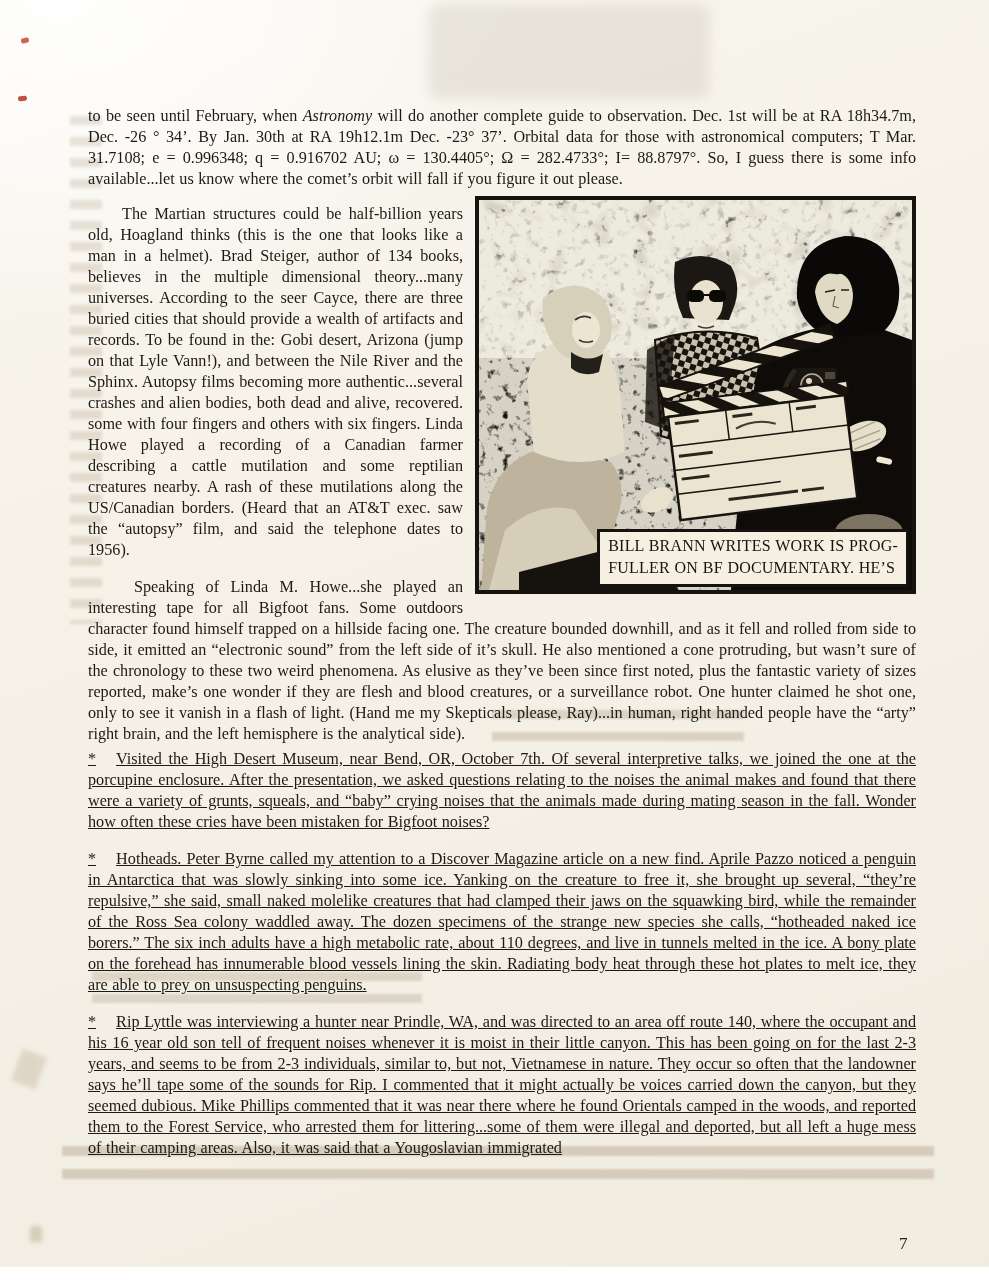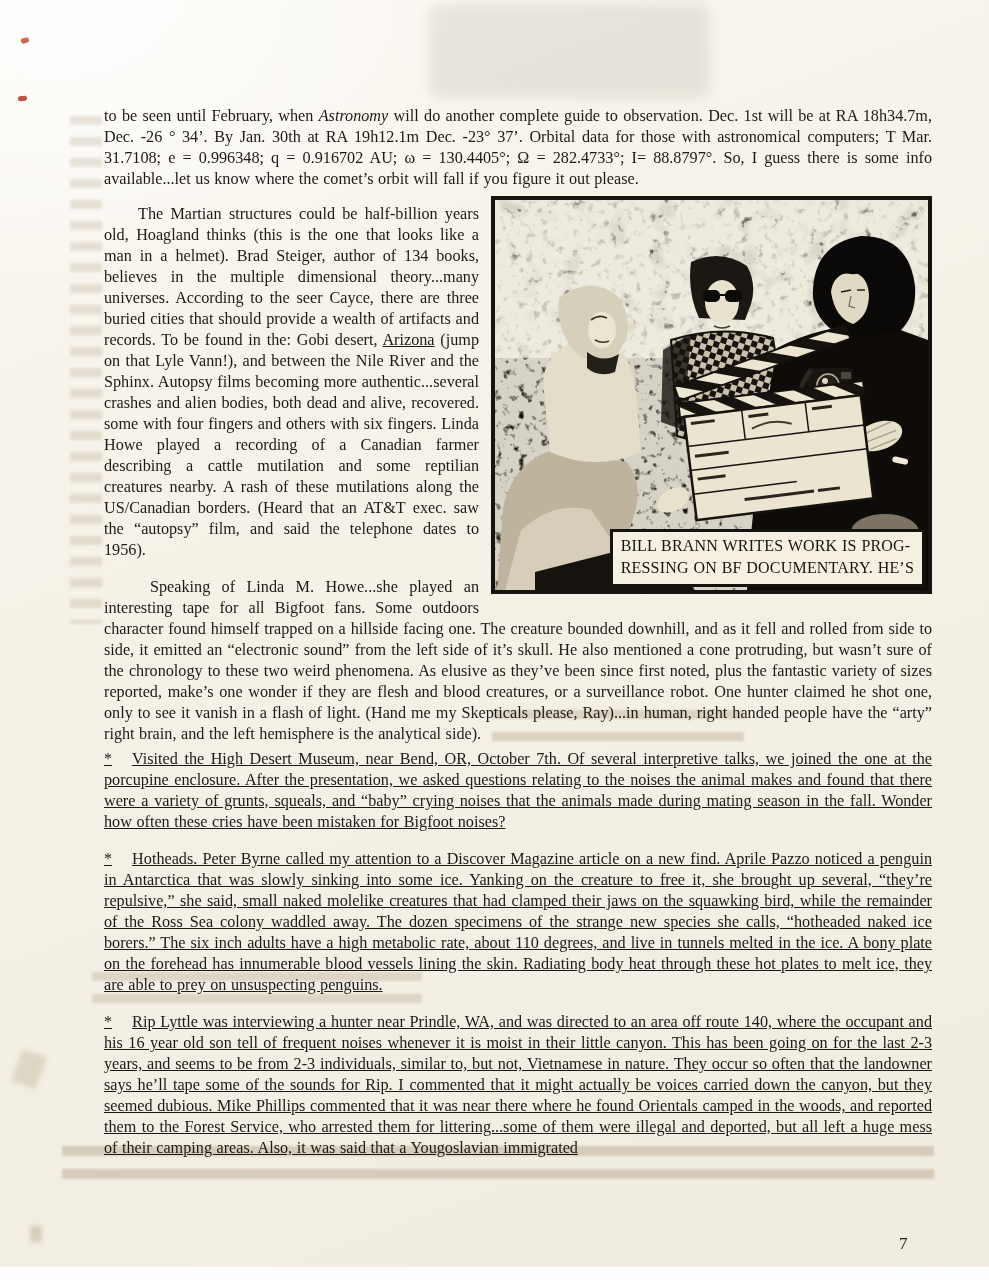--- a/index.html
+++ b/index.html
@@ -7,32 +7,32 @@
 
   .page {
     position:relative; width:989px; height:1280px; overflow:hidden;
     background-color:#f3efe4;
     background-image:
       linear-gradient(0deg, rgba(255,255,255,.8) 0px, rgba(255,255,255,.8) 12px, rgba(255,255,255,0) 14px),
       radial-gradient(ellipse 760px 520px at 6% 0%, rgba(255,255,255,.95), rgba(255,255,255,0) 62%),
       linear-gradient(160deg, #faf7f0 0%, #f5f1e7 42%, #f1ece0 100%);
   }
 
-  .content { position:absolute; left:104px; top:106px; width:828px; color:#1d1a16; }
+  .content { position:absolute; left:88px; top:106px; width:828px; color:#1d1a16; }
 
   .para {
     font-size:16.2px; line-height:21px; text-align:justify;
     margin:0 0 16px 0; word-spacing:0.5px;
   }
   .para.intro   { margin-bottom:14px; }
   .para.martian { text-indent:34px; }
   .para.speaking{ text-indent:46px; margin-bottom:4px; }
   .para.bullet  { text-indent:0;text-decoration:underline; }
   .bmark { padding-right:20px; }
-  .u { text-decoration:underline; }
+  .u { }
   i  { font-style:italic; }
 
   
   .photo-frame {
     float:right; width:441px; height:398px; box-sizing:border-box;
     margin:-8px 0 10px 12px; border:4px solid #161410;
     background:#12100c; position:relative;
   }
   .photo-frame svg { display:block; }
   .caption {
@@ -173,21 +173,21 @@
               <rect x="56" y="146" width="70" height="3"></rect>
               <rect x="130" y="146" width="22" height="3"></rect>
             </g>
             <path d="M72,78 Q92,70 112,78" stroke="#433b2c" stroke-width="2" fill="none"></path>
           </g>
           <ellipse cx="178" cy="300" rx="17" ry="11" fill="#e8e1cd" transform="rotate(-30 178 300)"></ellipse>
         </svg>
 
         <figcaption class="caption">
           <div>BILL BRANN WRITES WORK IS PROG-</div>
-          <div>RESSING ON BF DOCUMENTARY.  HE’S</div>
+          <div>FULLER ON BF DOCUMENTARY.  HE’S</div>
         </figcaption>
       </figure><span>The Martian structures could be half-billion years old, Hoagland thinks (this is the one that looks like a man in a helmet).  Brad Steiger, author of 134 books, believes in the multiple dimensional theory...many universes.  According to the seer Cayce, there are three buried cities that should provide a wealth of artifacts and records.  To be found in the: Gobi desert, </span><span class="u">Arizona</span><span> (jump on that Lyle Vann!), and between the Nile River and the Sphinx.  Autopsy films becoming more authentic...several crashes and alien bodies, both dead and alive, recovered.  some with four fingers and others with six fingers.  Linda Howe played a recording of a Canadian farmer describing a cattle mutilation and some reptilian creatures nearby.  A rash of these mutilations along the US/Canadian borders.  (Heard that an AT&amp;T exec. saw the “autopsy” film, and said the telephone dates to 1956).</span>
     </div>
 
     <p class="para speaking">Speaking of Linda M. Howe...she played an interesting tape for all Bigfoot fans.  Some outdoors character found himself trapped on a hillside facing one.  The creature bounded downhill, and as it fell and rolled from side to side, it emitted an “electronic sound” from the left side of it’s skull.  He also mentioned a cone protruding, but wasn’t sure of the chronology to these two weird phenomena.  As elusive as they’ve been since first noted, plus the fantastic variety of sizes reported, make’s one wonder if they are flesh and blood creatures, or a surveillance robot.  One hunter claimed he shot one, only to see it vanish in a flash of light.  (Hand me my Skepticals please,  Ray)...in human, right handed people have the “arty” right brain, and the left hemisphere is the analytical side).</p>
 
     <p class="para bullet"><span class="bmark">*</span><span>Visited the High Desert Museum, near Bend, OR, October 7th.  Of several interpretive talks, we joined the one at the porcupine enclosure.  After the presentation, we asked questions relating to the noises the animal makes and found that there were a variety of grunts, squeals, and “baby” crying noises that the animals made during mating season in the fall.  Wonder how often these cries have been mistaken for Bigfoot noises?</span></p>
 
     <p class="para bullet"><span class="bmark">*</span><span>Hotheads.  Peter Byrne called my attention to a Discover Magazine article on a new find.  Aprile Pazzo noticed a penguin in Antarctica that was slowly sinking into some ice.  Yanking on the creature to free it, she brought up several, “they’re repulsive,” she said, small naked molelike creatures that had clamped their jaws on the squawking bird, while the remainder of the Ross Sea colony waddled away.  The dozen specimens of the strange new species she calls, “hotheaded naked ice borers.”  The six inch adults have a high metabolic rate, about 110 degrees, and live in tunnels melted in the ice.  A bony plate on the forehead has innumerable blood vessels lining the skin.  Radiating body heat through these hot plates to melt ice, they are able to prey on unsuspecting penguins.</span></p>
 

